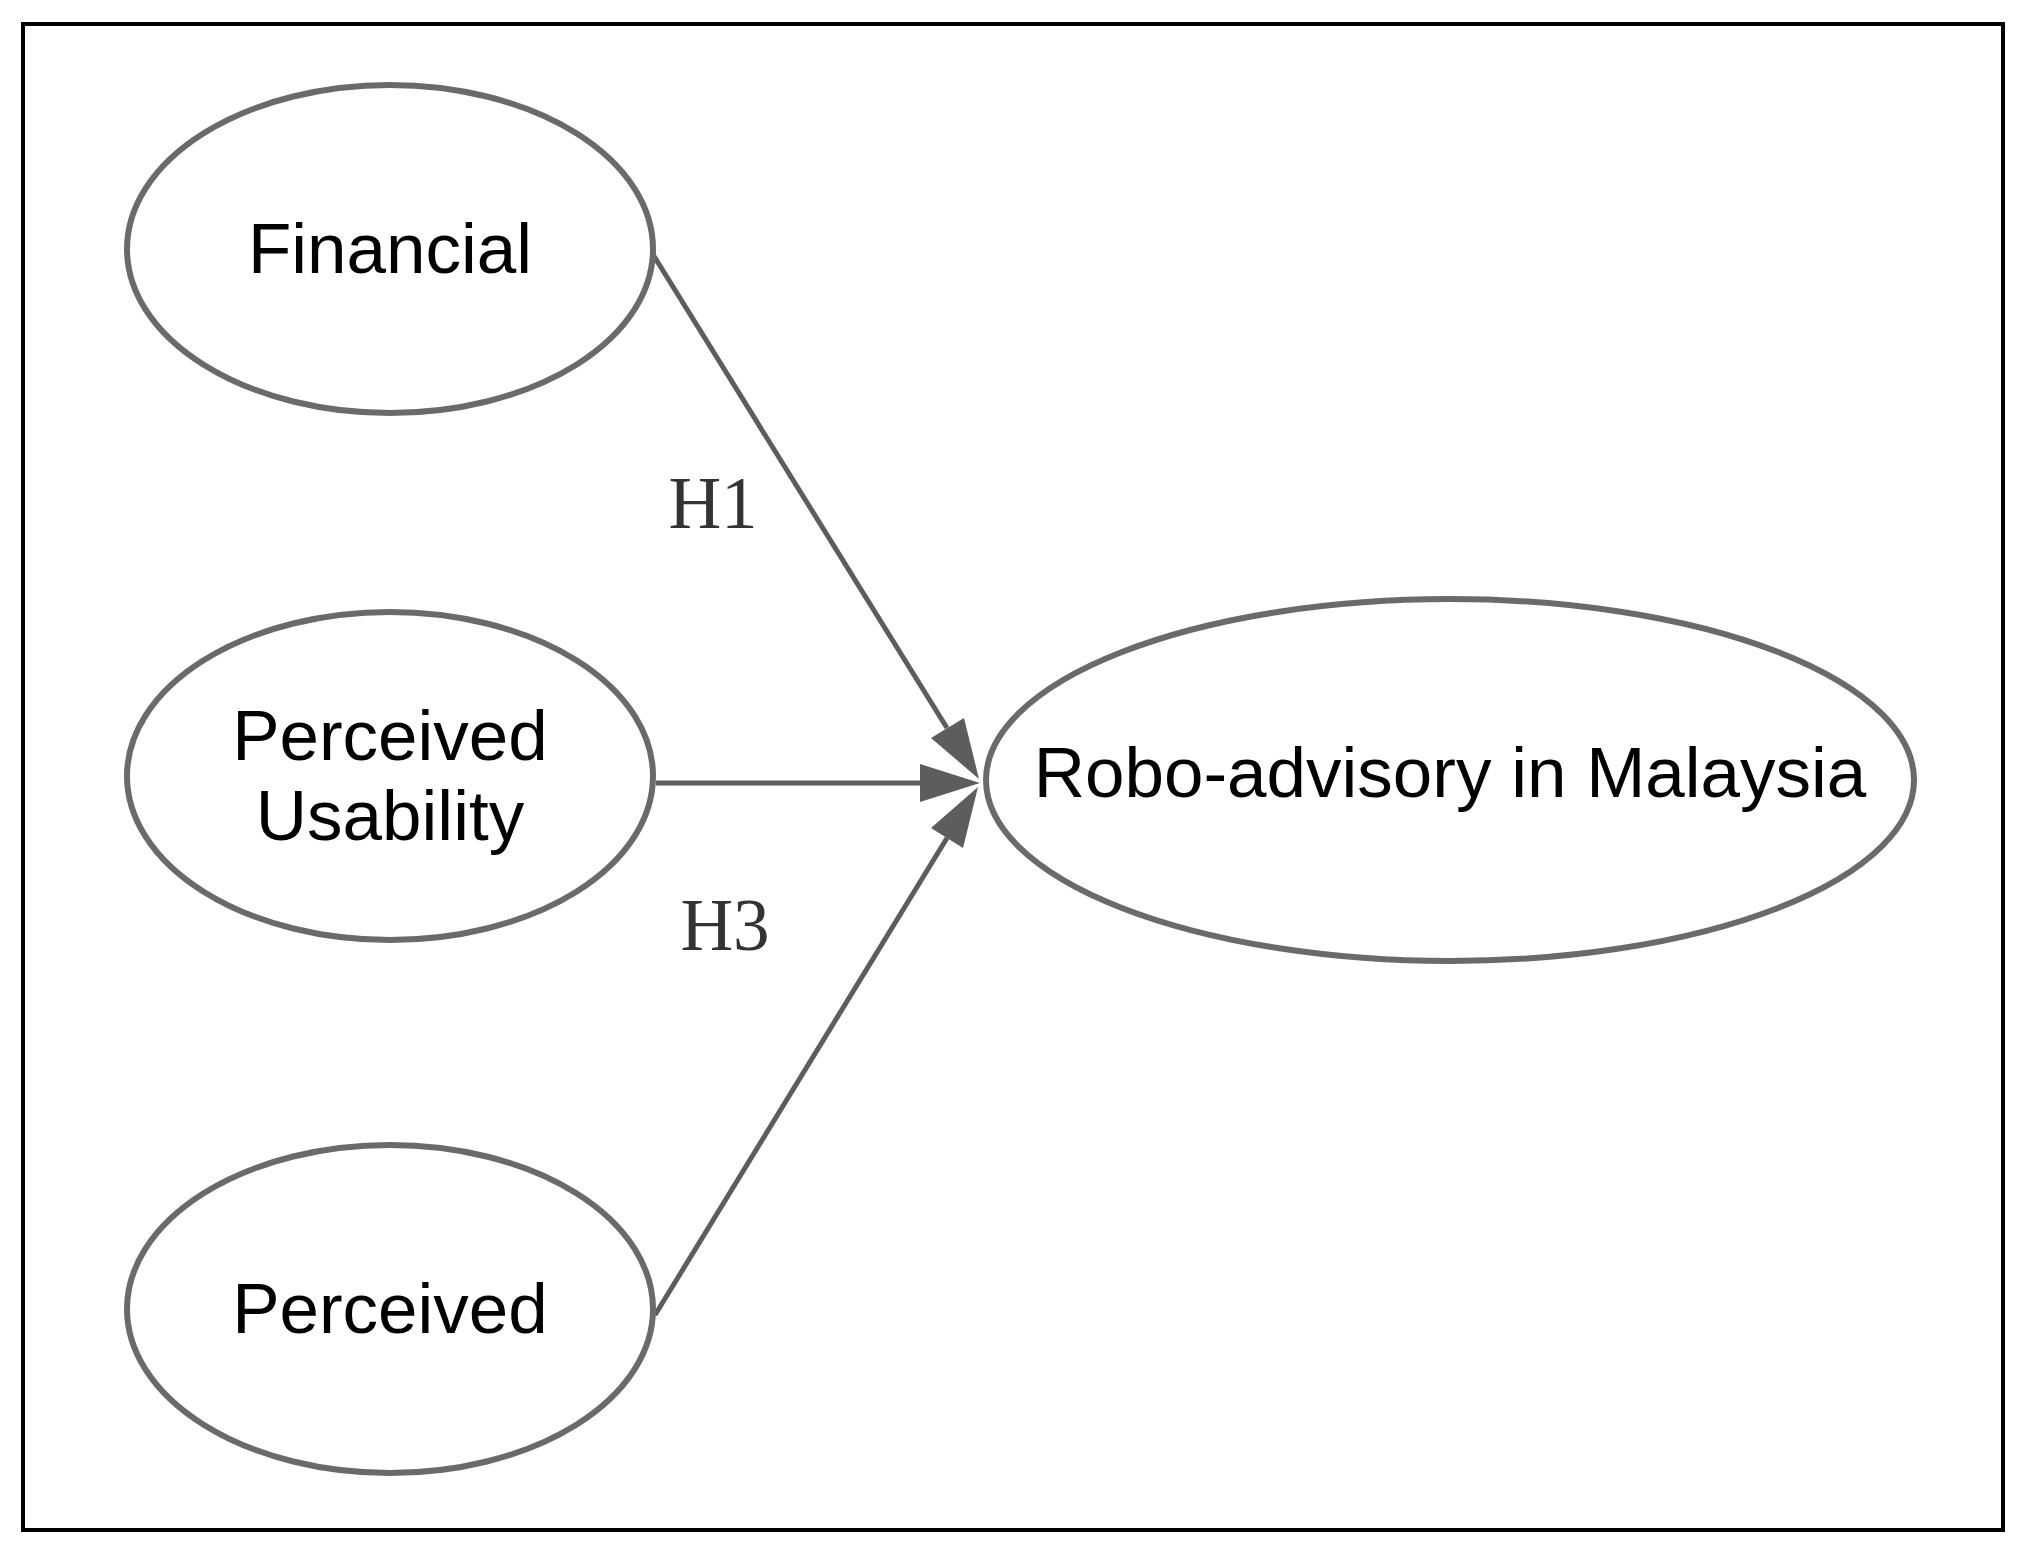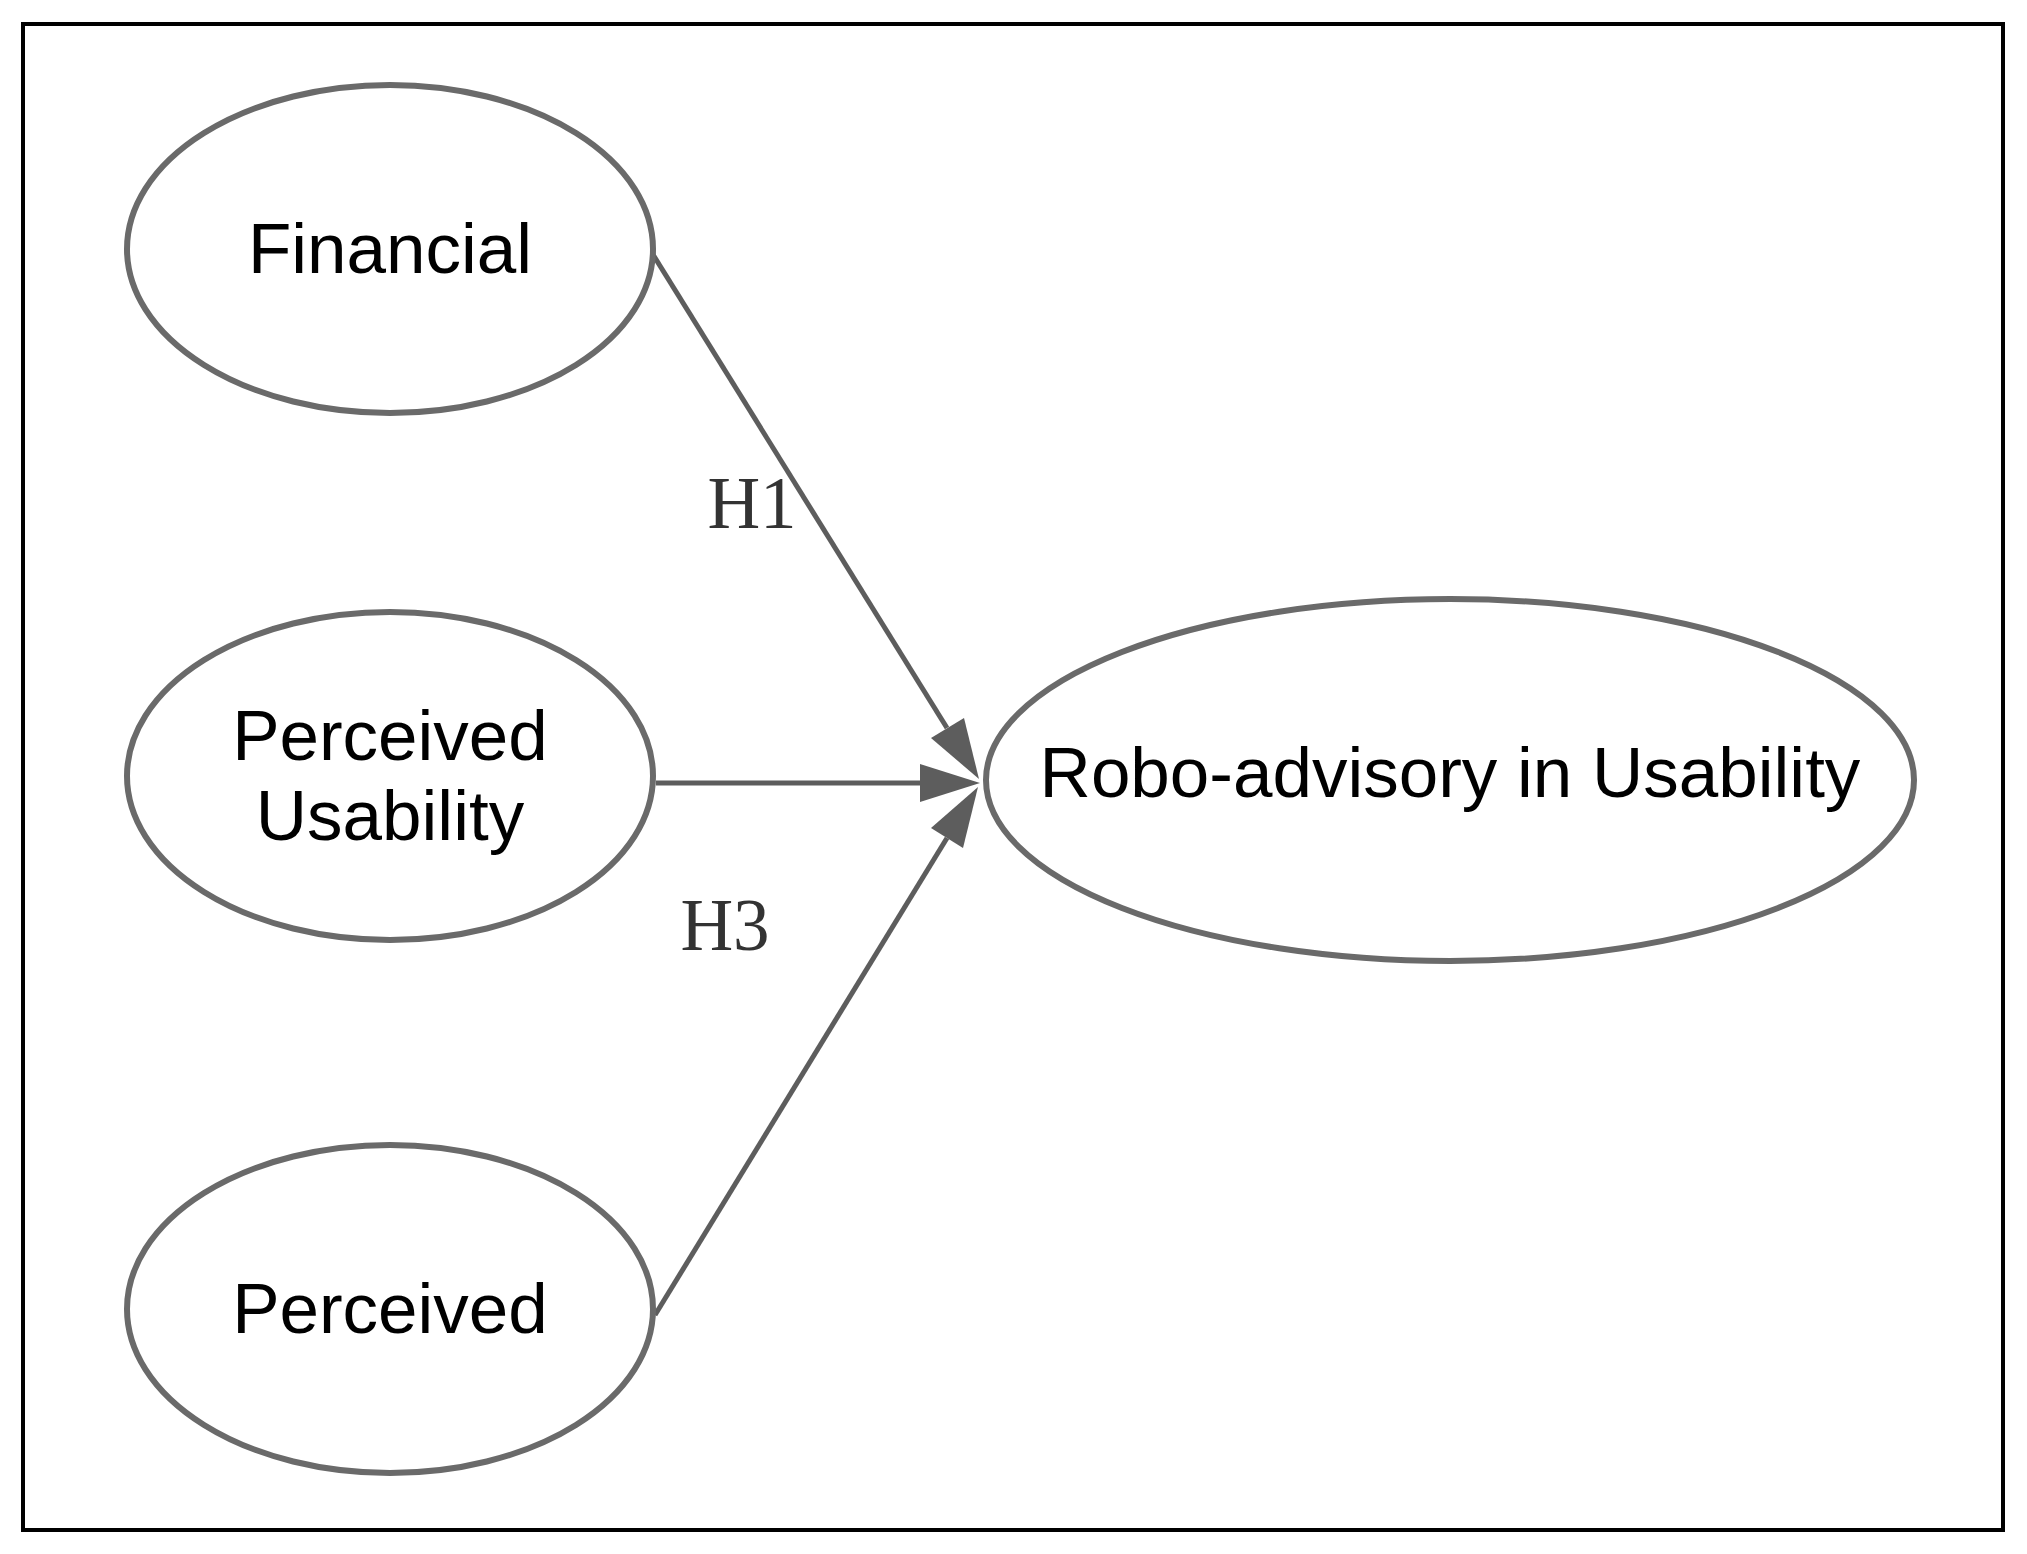--- a/index.html
+++ b/index.html
@@ -45,21 +45,21 @@
     font-size: 73px;
     color: #333333;
     white-space: nowrap;
   }
   
   .lbl-financial   { left: 125px; top: 84px;   width: 530px; height: 330px; }
   .lbl-usability   { left: 125px; top: 611px;  width: 530px; height: 330px; }
   .lbl-trust       { left: 125px; top: 1144px; width: 530px; height: 330px; }
   .lbl-willingness { left: 986px; top: 592px;  width: 928px; height: 362px; }
   
-  .lbl-h1 { left: 672px; top: 462px; width: 160px; height: 84px; }
+  .lbl-h1 { left: 633px; top: 462px; width: 160px; height: 84px; }
   .lbl-h2 { left: 645px; top: 660px; width: 160px; height: 84px; }
   .lbl-h3 { left: 645px; top: 884px; width: 160px; height: 84px; }
 </style>
 </head>
 <body>
 
 <div class="canvas">
 
   <svg width="2027" height="1554" viewBox="0 0 2027 1554">
 
@@ -86,19 +86,19 @@
   <div class="node-label lbl-usability">
     <span>Perceived</span>
     <span>Usability</span>
   </div>
 
   <div class="node-label lbl-trust">
     <span>Perceived</span>
   </div>
 
   <div class="node-label lbl-willingness">
-    <span>Robo-advisory in Usability</span>
+    <span>Robo-advisory in Malaysia</span>
   </div>
 
   <div class="edge-label lbl-h1">H1</div>
   <div class="edge-label lbl-h3">H3</div>
 
 </div>
 
 </body></html>

